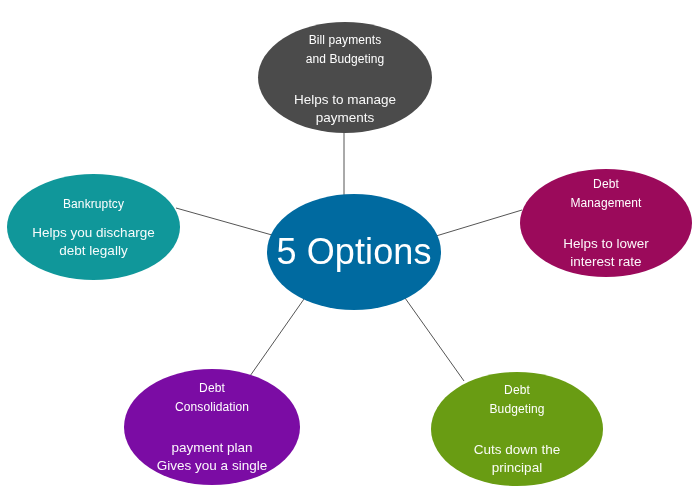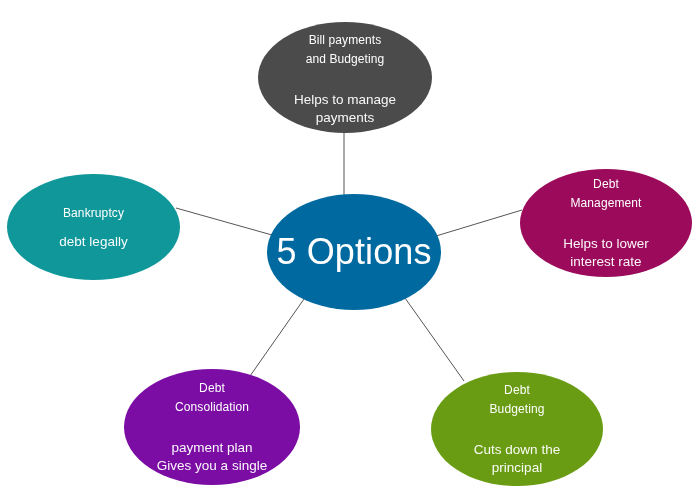--- a/index.html
+++ b/index.html
@@ -33,20 +33,21 @@
     <div>Helps to manage</div>
     <div>payments</div>
   </div>
 </div>
 
 <div class="node" style="left:7px; top:174px; width:173px; height:106px; background:#10979a;">
   <div class="title">
     <div>Bankruptcy</div>
   </div>
   <div class="desc" style="margin-top:10px;">
+    <div>Helps you discharge</div>
     <div>debt legally</div>
   </div>
 </div>
 
 <div class="node" style="left:520px; top:169px; width:172px; height:108px; background:#9b0a5b;">
   <div class="title">
     <div>Debt</div>
     <div>Management</div>
   </div>
   <div class="desc">

